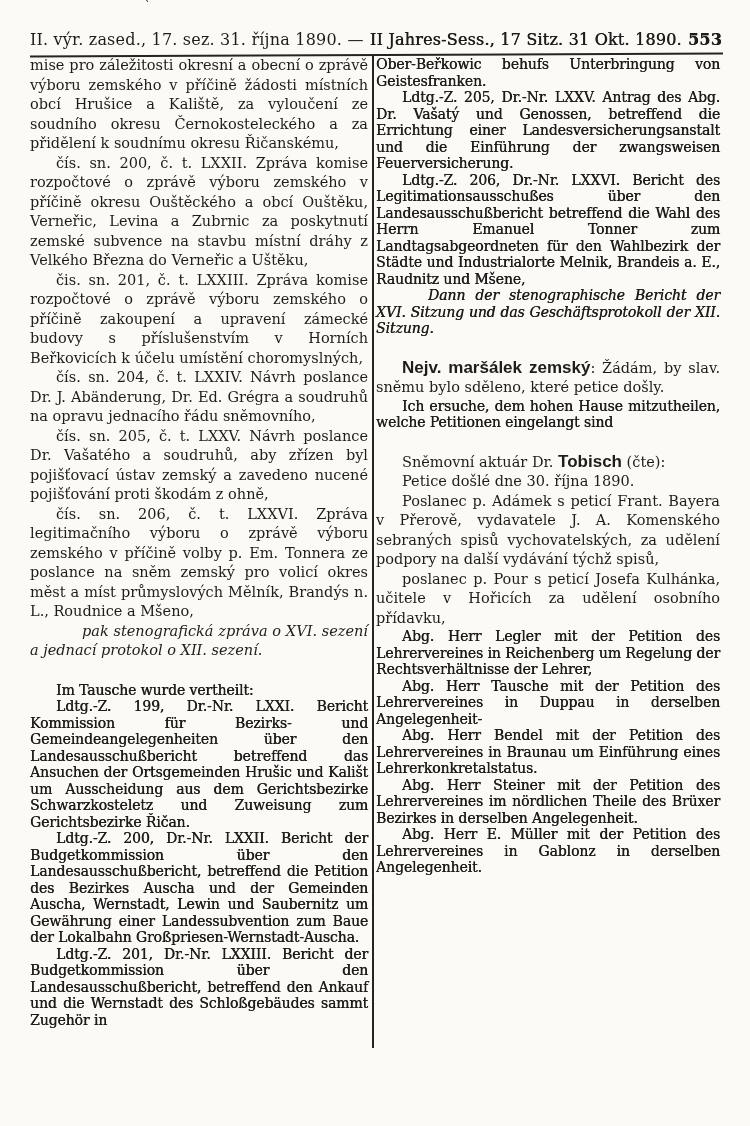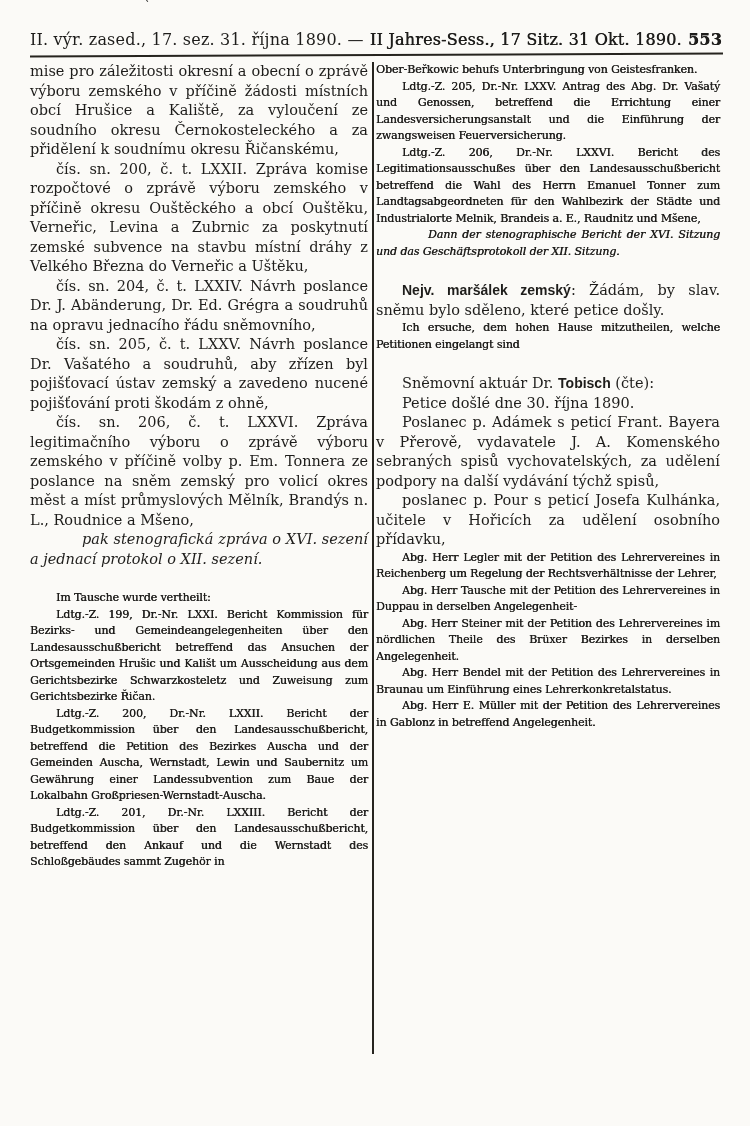--- a/index.html
+++ b/index.html
@@ -42,21 +42,21 @@
   }
   .header-rule {
     height: 0;
     border-top: 2px solid #26241f;
     margin: 5px 27px 0 30px;
     transform: rotate(-0.25deg);
   }
   .columns {
     display: flex;
     align-items: flex-start;
-    padding: 6px 28px 0 30px;
+    padding: 0 28px 0 30px;
   }
   .col {
     text-align: justify;
   }
   .col-left  { width: 338px; }
   .col-right { width: 344px; }
   .divider {
     width: 2px;
     height: 992px;
     background: #26241f;
@@ -67,32 +67,32 @@
     margin: 0;
     padding: 0;
   }
   p.antiqua {
     font-family: "DejaVu Serif", serif;
     font-size: 14.5px;
     line-height: 19.5px;
   }
   p.fraktur {
     font-family: "DejaVu Serif", serif;
-    font-size: 11px;
+    font-size: 14px;
     line-height: 16.5px;
     letter-spacing: -0.1px;
     text-shadow: 0.35px 0 0 currentColor;
   }
   p.indent      { text-indent: 26px; }
   p.indent-wide { text-indent: 52px; font-style: italic; }
   p.gap-top     { margin-top: 21px; }
   .speaker {
     font-family: "Liberation Sans", sans-serif;
     font-weight: 700;
-    font-size: 14px;
+    font-size: 17px;
     text-shadow: none;
   }
 </style>
 </head>
 <body>
 
 <div class="page">
 
   <span class="artifact-tick">`</span>
 
@@ -101,20 +101,21 @@
     <span class="frak">II Jahres-Sess., 17 Sitz. 31 Okt. 1890.</span>
     <span class="pageno">553</span>
   </div>
 
   <div class="header-rule"></div>
 
   <div class="columns">
     <div class="col col-left" id="col-left">
         <p class="para antiqua"><span>mise pro záležitosti okresní a obecní o zprávě výboru zemského v příčině žádosti místních obcí Hrušice a Kaliště, za vyloučení ze soudního okresu Černokosteleckého a za přidělení k soudnímu okresu Řičanskému,</span></p>
         <p class="para antiqua indent"><span>čís. sn. 200, č. t. LXXII. Zpráva komise rozpočtové o zprávě výboru zemského v příčině okresu Ouštěckého a obcí Ouštěku, Verneřic, Levina a Zubrnic za poskytnutí zemské subvence na stavbu místní dráhy z Velkého Března do Verneřic a Uštěku,</span></p>
+        <p class="para antiqua indent"><span>čis. sn. 201, č. t. LXXIII. Zpráva komise rozpočtové o zprávě výboru zemského o příčině zakoupení a upravení zámecké budovy s příslušenstvím v Horních Beřkovicích k účelu umístění choromyslných,</span></p>
         <p class="para antiqua indent"><span>čís. sn. 204, č. t. LXXIV. Návrh poslance Dr. J. Abänderung, Dr. Ed. Grégra a soudruhů na opravu jednacího řádu sněmovního,</span></p>
         <p class="para antiqua indent"><span>čís. sn. 205, č. t. LXXV. Návrh poslance Dr. Vašatého a soudruhů, aby zřízen byl pojišťovací ústav zemský a zavedeno nucené pojišťování proti škodám z ohně,</span></p>
         <p class="para antiqua indent"><span>čís. sn. 206, č. t. LXXVI. Zpráva legitimačního výboru o zprávě výboru zemského v příčině volby p. Em. Tonnera ze poslance na sněm zemský pro volicí okres měst a míst průmyslových Mělník, Brandýs n. L., Roudnice a Mšeno,</span></p>
         <p class="para antiqua indent-wide"><span>pak stenografická zpráva o XVI. sezení a jednací protokol o XII. sezení.</span></p>
         <p class="para fraktur indent gap-top"><span>Im Tausche wurde vertheilt:</span></p>
         <p class="para fraktur indent"><span>Ldtg.-Z. 199, Dr.-Nr. LXXI. Bericht Kommission für Bezirks- und Gemeindeangelegenheiten über den Landesausschußbericht betreffend das Ansuchen der Ortsgemeinden Hrušic und Kališt um Ausscheidung aus dem Gerichtsbezirke Schwarzkosteletz und Zuweisung zum Gerichtsbezirke Řičan.</span></p>
         <p class="para fraktur indent"><span>Ldtg.-Z. 200, Dr.-Nr. LXXII. Bericht der Budgetkommission über den Landesausschußbericht, betreffend die Petition des Bezirkes Auscha und der Gemeinden Auscha, Wernstadt, Lewin und Saubernitz um Gewährung einer Landessubvention zum Baue der Lokalbahn Großpriesen-Wernstadt-Auscha.</span></p>
         <p class="para fraktur indent"><span>Ldtg.-Z. 201, Dr.-Nr. LXXIII. Bericht der Budgetkommission über den Landesausschußbericht, betreffend den Ankauf und die Wernstadt des Schloßgebäudes sammt Zugehör in</span></p>
       </div>
     <div class="divider"></div>
@@ -124,19 +125,19 @@
         <p class="para fraktur indent"><span>Ldtg.-Z. 206, Dr.-Nr. LXXVI. Bericht des Legitimationsausschußes über den Landesausschußbericht betreffend die Wahl des Herrn Emanuel Tonner zum Landtagsabgeordneten für den Wahlbezirk der Städte und Industrialorte Melnik, Brandeis a. E., Raudnitz und Mšene,</span></p>
         <p class="para fraktur indent-wide"><span>Dann der stenographische Bericht der XVI. Sitzung und das Geschäftsprotokoll der XII. Sitzung.</span></p>
         <p class="para antiqua indent gap-top"><span class="speaker">Nejv. maršálek zemský</span><span>: Žádám, by slav. sněmu bylo sděleno, které petice došly.</span></p>
         <p class="para fraktur indent"><span>Ich ersuche, dem hohen Hause mitzutheilen, welche Petitionen eingelangt sind</span></p>
         <p class="para antiqua indent gap-top"><span>Sněmovní aktuár Dr. </span><span class="speaker">Tobisch</span><span> (čte):</span></p>
         <p class="para antiqua indent"><span>Petice došlé dne 30. října 1890.</span></p>
         <p class="para antiqua indent"><span>Poslanec p. Adámek s peticí Frant. Bayera v Přerově, vydavatele J. A. Komenského sebraných spisů vychovatelských, za udělení podpory na další vydávání týchž spisů,</span></p>
         <p class="para antiqua indent"><span>poslanec p. Pour s peticí Josefa Kulhánka, učitele v Hořicích za udělení osobního přídavku,</span></p>
         <p class="para fraktur indent"><span>Abg. Herr Legler mit der Petition des Lehrervereines in Reichenberg um Regelung der Rechtsverhältnisse der Lehrer,</span></p>
         <p class="para fraktur indent"><span>Abg. Herr Tausche mit der Petition des Lehrervereines in Duppau in derselben Angelegenheit-</span></p>
+        <p class="para fraktur indent"><span>Abg. Herr Bendel mit der Petition des Lehrervereines in Braunau um Einführung eines Lehrerkonkretalstatus.</span></p>
         <p class="para fraktur indent"><span>Abg. Herr Steiner mit der Petition des Lehrervereines im nördlichen Theile des Brüxer Bezirkes in derselben Angelegenheit.</span></p>
-        <p class="para fraktur indent"><span>Abg. Herr Bendel mit der Petition des Lehrervereines in Braunau um Einführung eines Lehrerkonkretalstatus.</span></p>
-        <p class="para fraktur indent"><span>Abg. Herr E. Müller mit der Petition des Lehrervereines in Gablonz in betreffend Angelegenheit.</span></p>
+        <p class="para fraktur indent"><span>Abg. Herr E. Müller mit der Petition des Lehrervereines in Gablonz in derselben Angelegenheit.</span></p>
       </div>
   </div>
 
 </div>
 
 </body></html>

